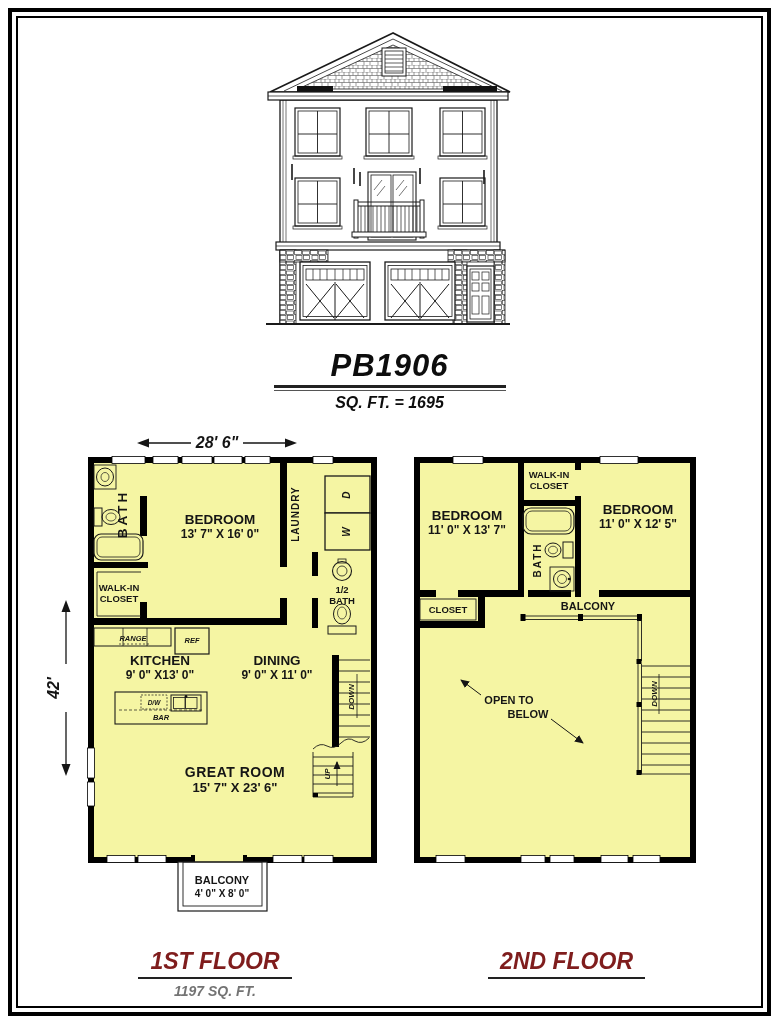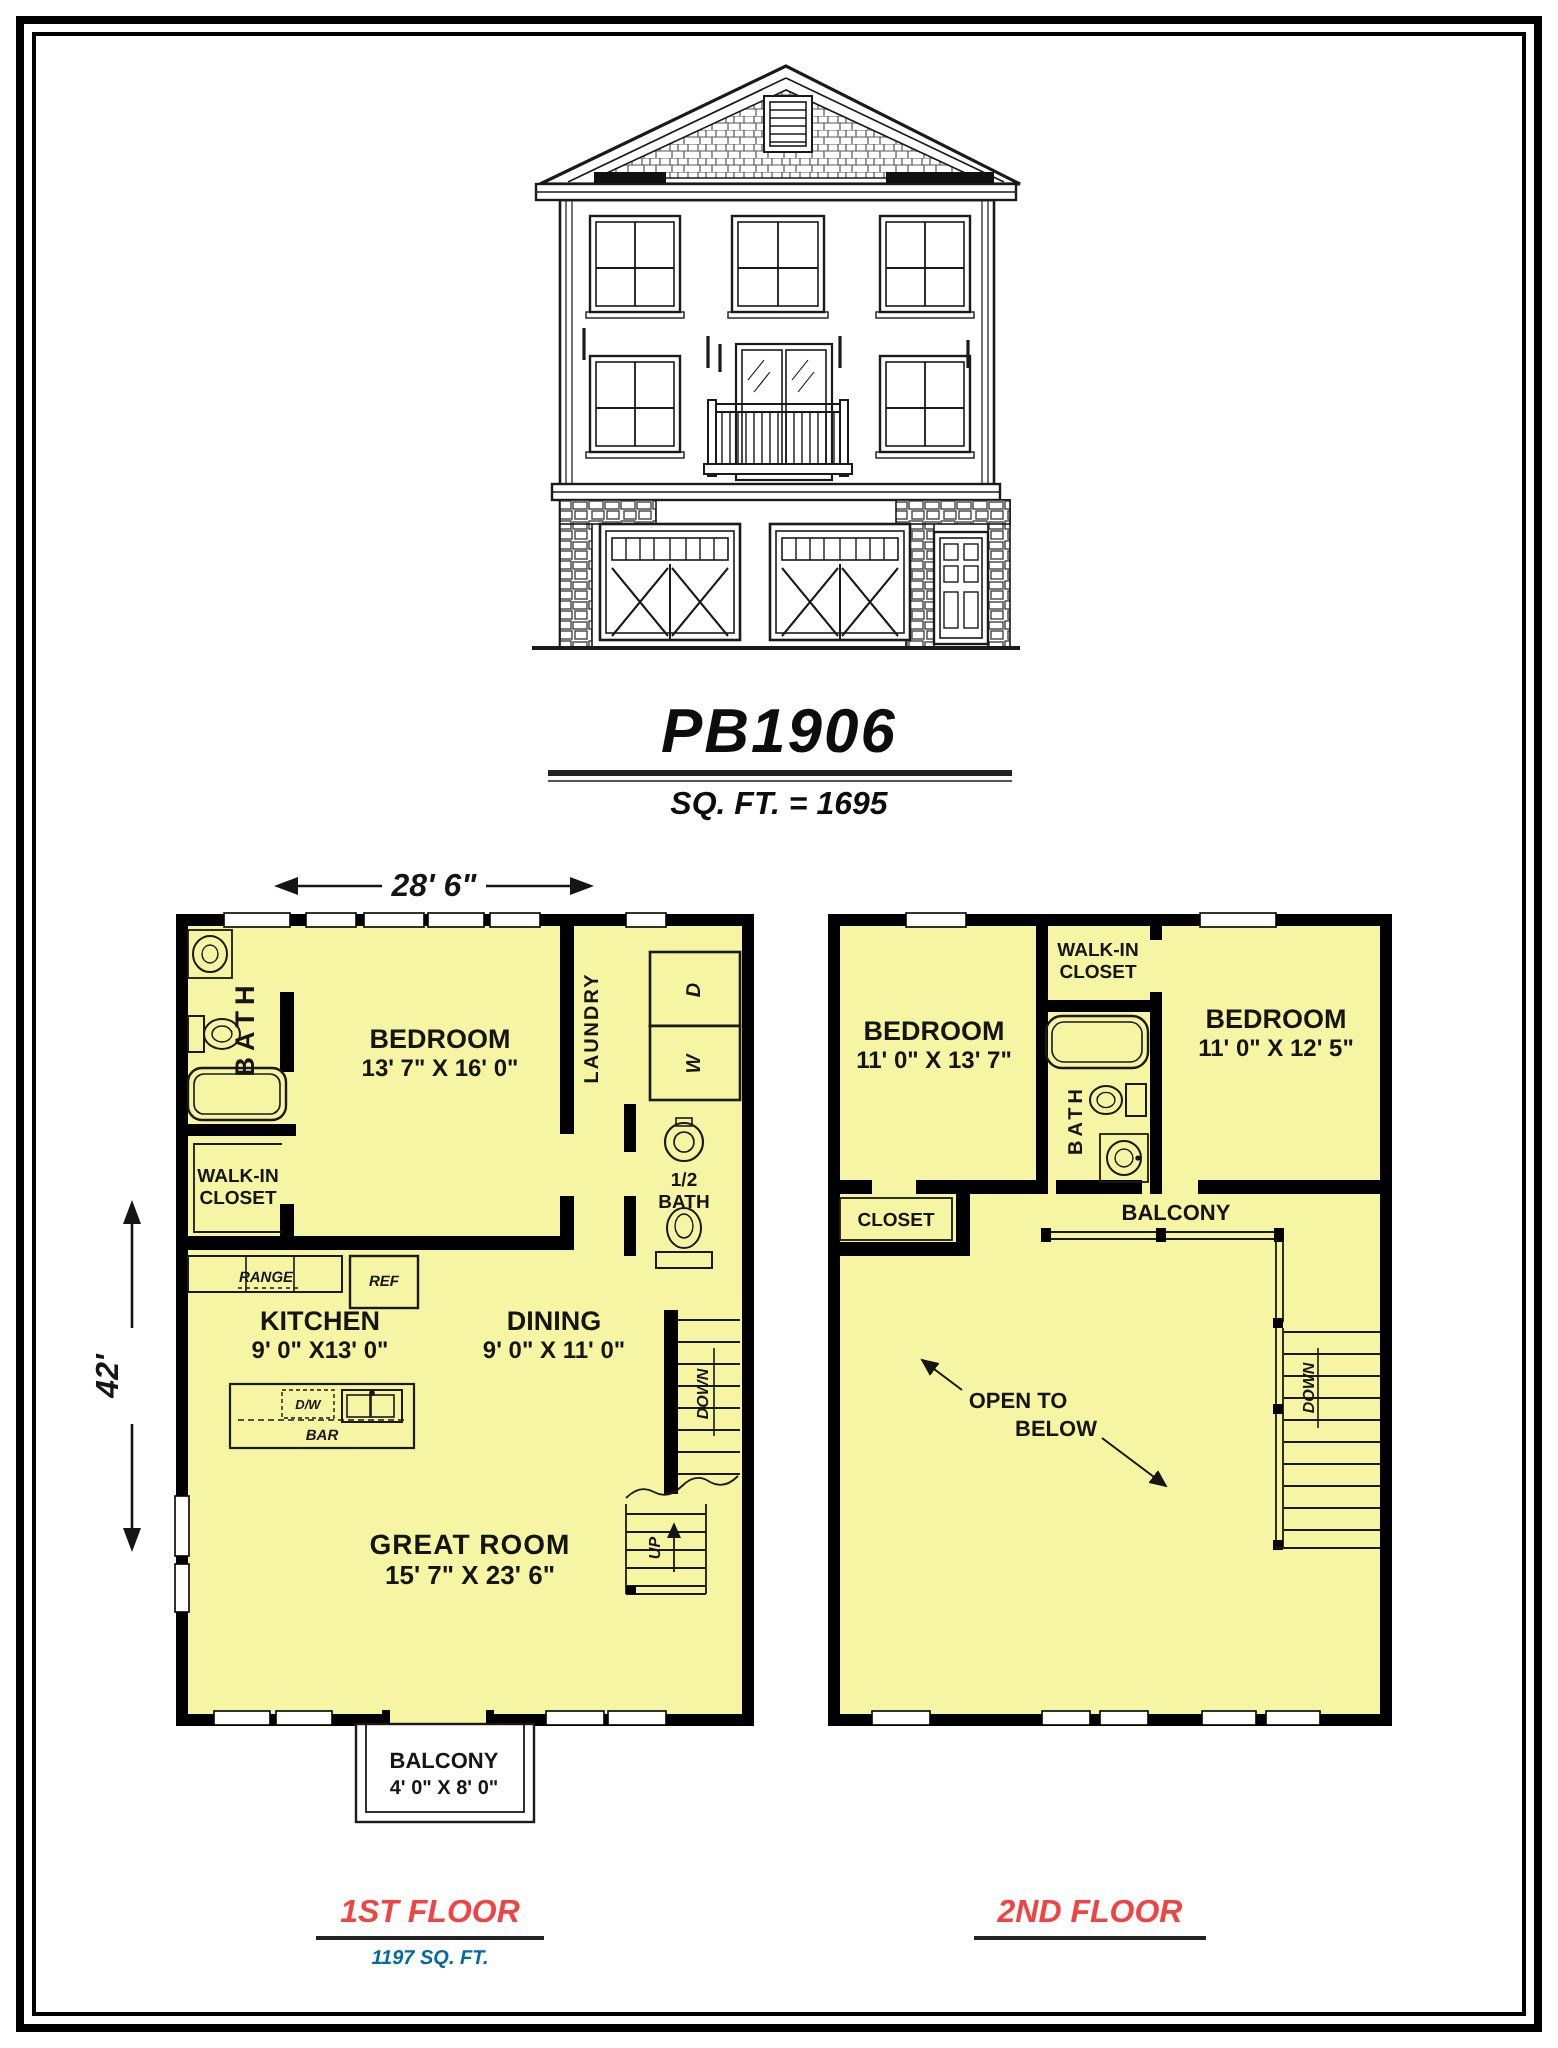--- a/index.html
+++ b/index.html
@@ -11,23 +11,23 @@
 
   
   .title-block{left:0;right:0;top:348px;text-align:center;}
   .plan-number{font-style:italic;font-weight:700;font-size:31px;letter-spacing:1px;color:#0d0d0d;}
   .u1{width:232px;border-top:3px solid #222;margin:1px auto 0;}
   .u2{width:232px;border-top:1.5px solid #555;margin:2px auto 0;}
   .total-sqft{font-style:italic;font-weight:700;font-size:16px;margin-top:3px;color:#0d0d0d;}
 
   
   .floor-label{top:948px;width:200px;text-align:center;}
-  .floor-name{display:inline-block;font-style:italic;font-weight:700;font-size:16px;
-              border-bottom:2.5px solid #222;padding:0 12px 2px;color:#ef4444;}
-  .floor-sqft{font-style:italic;font-weight:700;font-size:10px;margin-top:4px;color:#0369a1;}
+  .floor-name{display:inline-block;font-style:italic;font-weight:700;font-size:23px;
+              border-bottom:2.5px solid #222;padding:0 12px 2px;color:#7f1d1d;}
+  .floor-sqft{font-style:italic;font-weight:700;font-size:14px;margin-top:4px;color:#737373;}
 
   
   svg text{font-family:"Liberation Sans","DejaVu Sans",sans-serif;font-weight:700;
            fill:#151515;text-anchor:middle;}
   .fp .w{fill:#000;stroke:none;}
   .fp .win{fill:#fff;stroke:#000;stroke-width:0.8;}
   .fp .ln{stroke:#1a1a1a;fill:none;}
   .fp .lnf{stroke:#1a1a1a;fill:#f5f5a3;}
   .rn{font-size:13.5px;}
   .rs{font-size:12px;}
@@ -382,16 +382,16 @@
     <text class="b11" x="177" y="158">BALCONY</text>
     <text class="b11" x="98" y="252">OPEN TO</text>
     <text class="b11" x="117" y="266">BELOW</text>
     <text class="t8 itl" x="243" y="245" transform="rotate(-90 243 242)">DOWN</text>
   </svg>
 
   <div class="abs floor-label" style="left:115px;">
     <div class="floor-name">1ST FLOOR</div>
     <div class="floor-sqft">1197 SQ. FT.</div>
   </div>
-  <div class="abs floor-label" style="left:445px;">
+  <div class="abs floor-label" style="left:445px;text-align:right;">
     <div class="floor-name">2ND FLOOR</div>
   </div>
 </div>
 
 </body></html>

